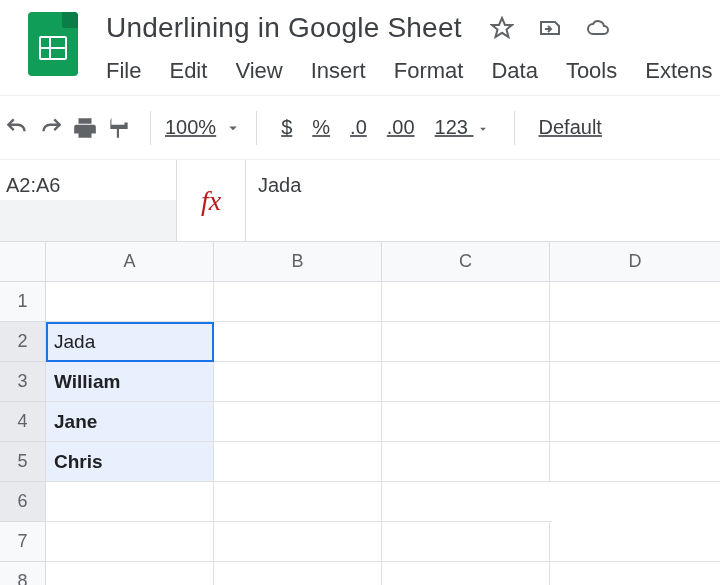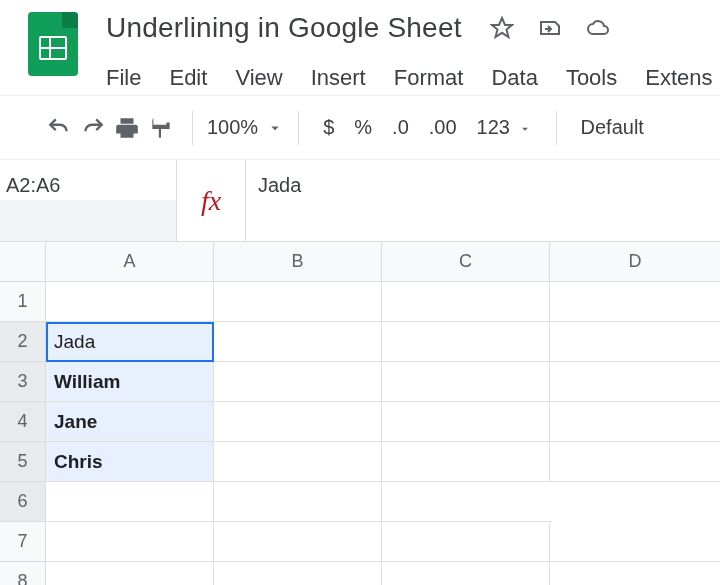--- a/index.html
+++ b/index.html
@@ -58,31 +58,31 @@
     color: #3c4043;
     letter-spacing: 0.2px;
   }
   .title-icons { display:flex; gap:24px; color:#5f6368; margin-left:6px;}
   .title-icons svg { width:24px; height:24px; }
   .menubar {
     display:flex;
     gap:28px;
     font-size:22px;
     color:#3c4043;
-    margin-top:21px;
+    margin-top:14px;
   }
   .menubar span { cursor:default; }
   .toolbar {
     display:flex;
     align-items:center;
     height:64px;
-    padding-left:42px;
     color:#5f6368;
     font-size:20px;
     border-bottom:1px solid #eee;
+    text-decoration:underline;
   }
   .tb-btn { width:34px; height:34px; display:flex; align-items:center; justify-content:center;}
   .tb-sep { width:1px; height:34px; background:#dadce0; margin:0 14px;}
   .zoom { display:flex; align-items:center; gap:8px; color:#3c4043; font-size:20px;}
   .sym { font-size:20px; color:#3c4043; padding:0 10px;}
   svg { display:block; }
 
   .namebar {
     display:flex;
     align-items:stretch;

